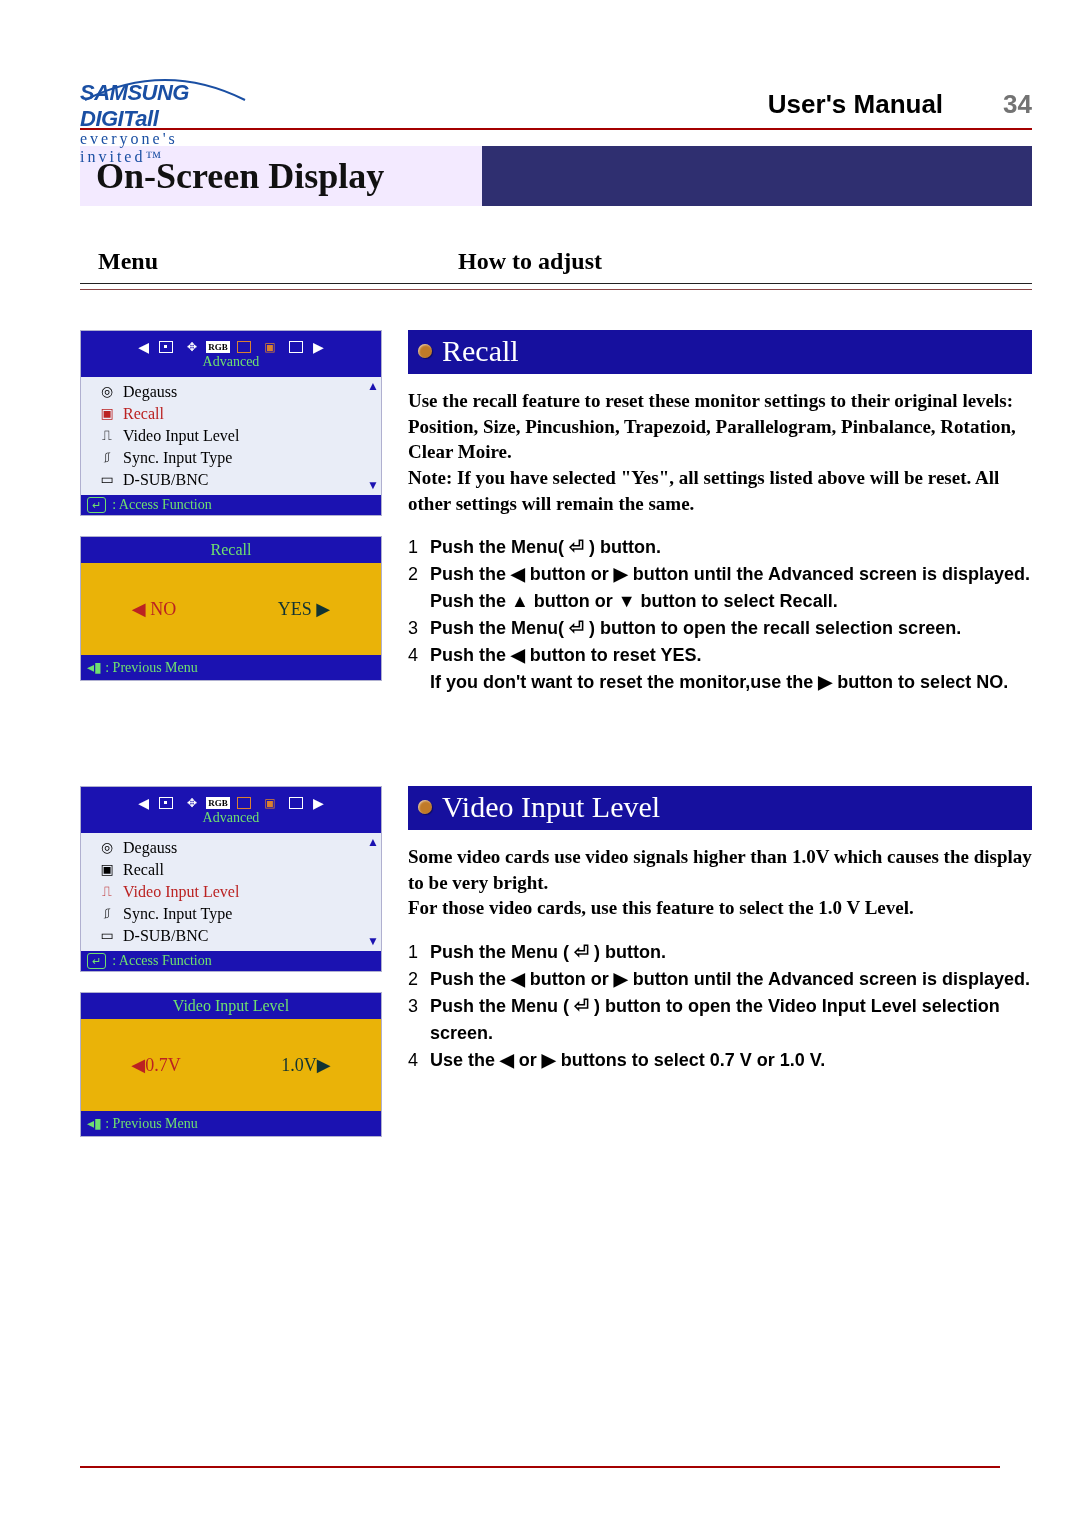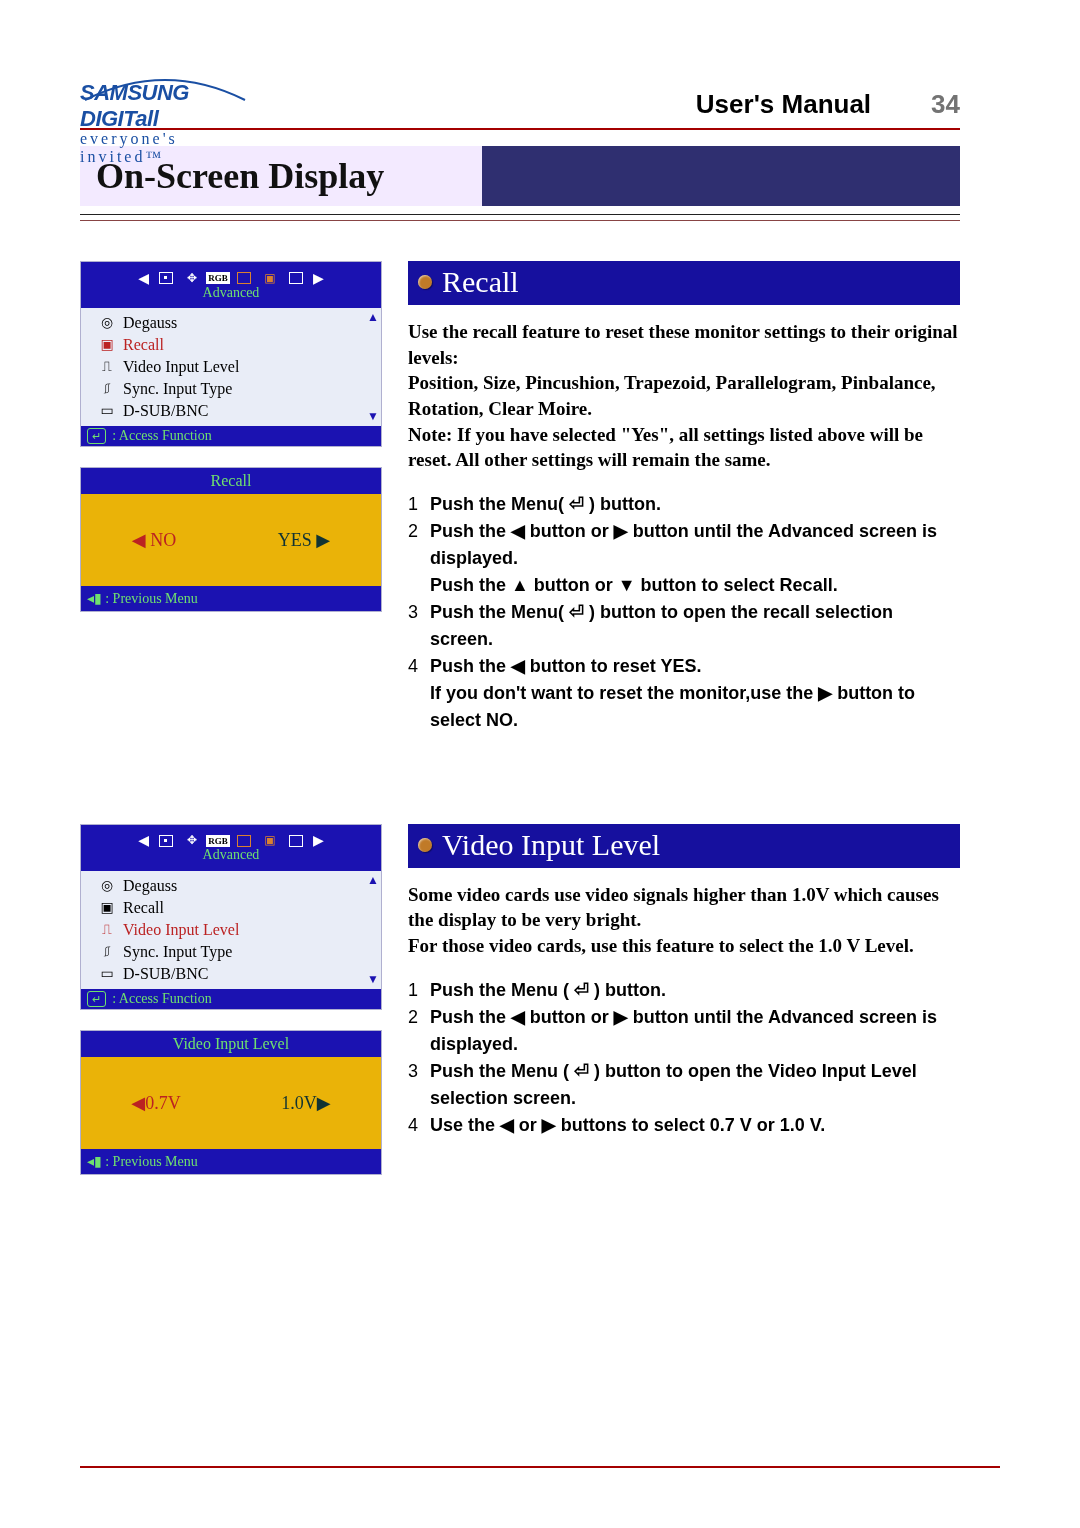--- a/index.html
+++ b/index.html
@@ -7,21 +7,21 @@
     padding: 0;
     background: #fff;
     width: 1080px;
     font-family: "Times New Roman", serif;
     color: #000;
   }
   .page {
     box-sizing: border-box;
     width: 1080px;
     min-height: 1528px;
-    padding: 80px 120px 60px 80px;
+    padding: 80px 48px 60px 80px;
     position: relative;
   }
   .footer-rule {
     position: absolute;
     left: 80px;
     right: 80px;
     bottom: 60px;
     border-top: 2px solid #a40000;
   }
 
@@ -289,20 +289,24 @@
       <span class="pagenum">34</span>
     </div>
   </div>
   <hr class="hr1">
 
   <div class="title-band">
     <div class="title-seg seg-light">On-Screen Display</div>
     <div class="title-seg seg-dark"></div>
   </div>
 
+  <div class="colheads">
+    <span>Menu</span>
+    <span>How to adjust</span>
+  </div>
   <div class="dbl-rule"></div>
 
   <div class="section-row">
     <div class="osd-wrap">
       <div class="osd">
         <div class="osd-top">
           <div class="osd-icons">
             <span class="tri">◀</span>
             <span class="ic">
                 <span class="box14" style="position:relative">

